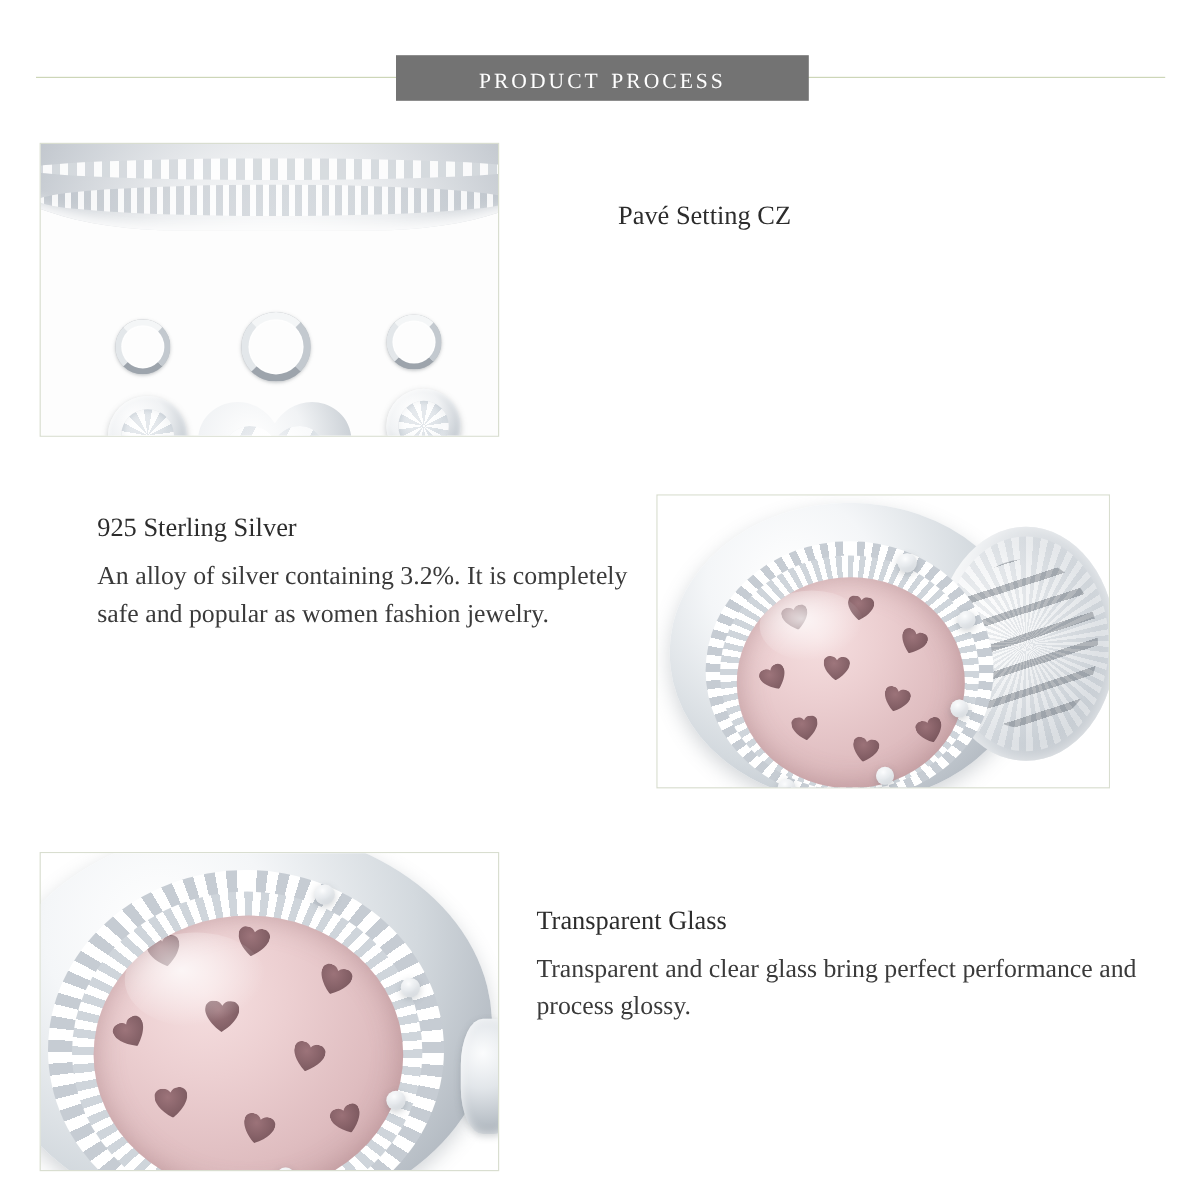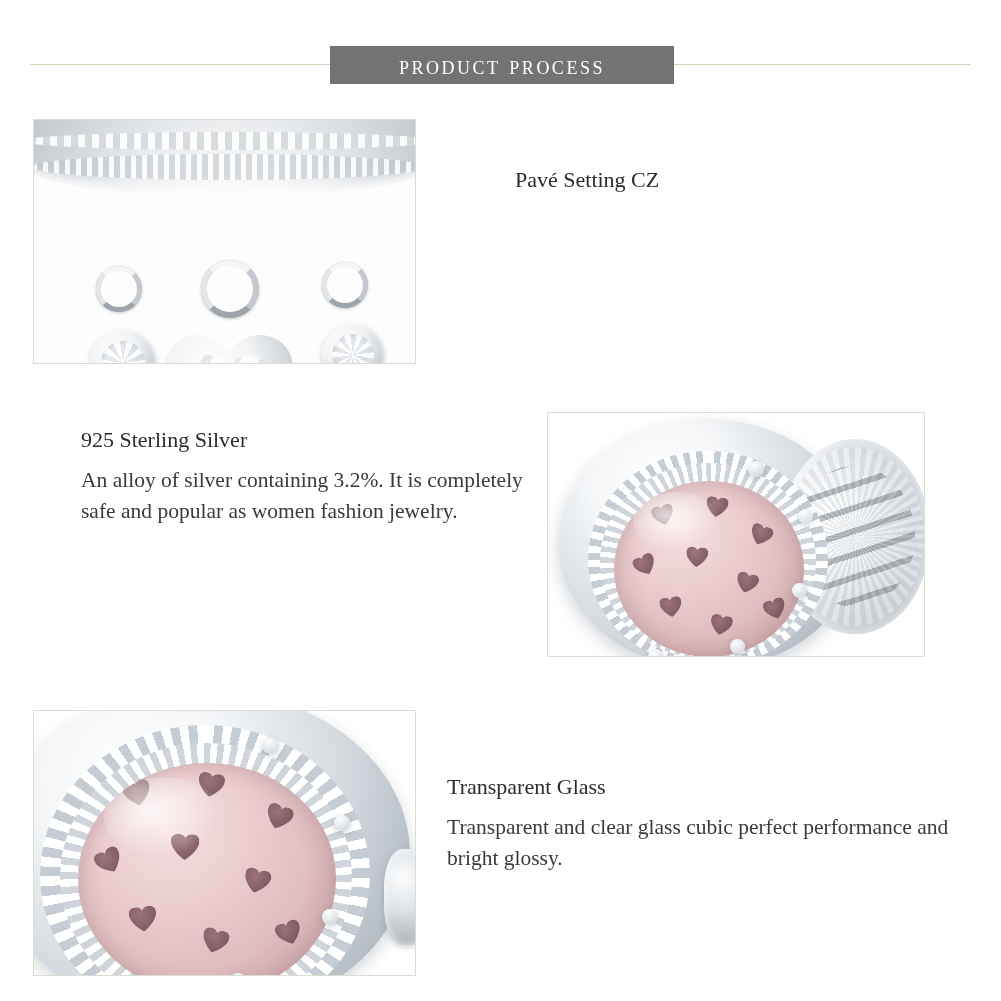--- a/index.html
+++ b/index.html
@@ -80,21 +80,21 @@
   .txt p {
     margin: 0;
     font-family: "Liberation Serif", serif;
     font-size: 21.5px;
     color: #3a3a3a;
     line-height: 1.42;
   }
   .txt-1 { left: 447px; top: 168px; width: 520px; }
   .txt-1 h2 { margin-left: 68px; }
   .txt-2 { left: 33px;  top: 428px; width: 480px; margin-left: 48px; }
-  .txt-3 { left: 447px; top: 755px; width: 510px; margin-top: 20px; }
+  .txt-3 { left: 447px; top: 755px; width: 510px; }
 
   
   .jw1 { position: absolute; inset: 0; background: #fdfdfd; }
   
   .jw1-bar {
     position: absolute;
     left: -40px; top: -118px;
     width: 470px; height: 190px;
     border-radius: 50% 50% 46% 46% / 100% 100% 40% 40%;
     background:
@@ -392,16 +392,16 @@
       <div class="bail" style="left:300px; top:104px; width:16px; height:16px;"></div>
       <div class="bail" style="left:288px; top:198px; width:16px; height:16px;"></div>
       <div class="bail" style="left:196px; top:262px; width:16px; height:16px;"></div>
 
       <div class="bail" style="left:350px; top:138px; width:46px; height:96px; border-radius:40%;"></div>
     </div>
   </div>
 
   <div class="txt txt-3">
     <h2>Transparent Glass</h2>
-    <p>Transparent and clear glass cubic perfect performance and bright glossy.</p>
+    <p>Transparent and clear glass bring perfect performance and process glossy.</p>
   </div>
 
 </div>
 
 </body></html>

